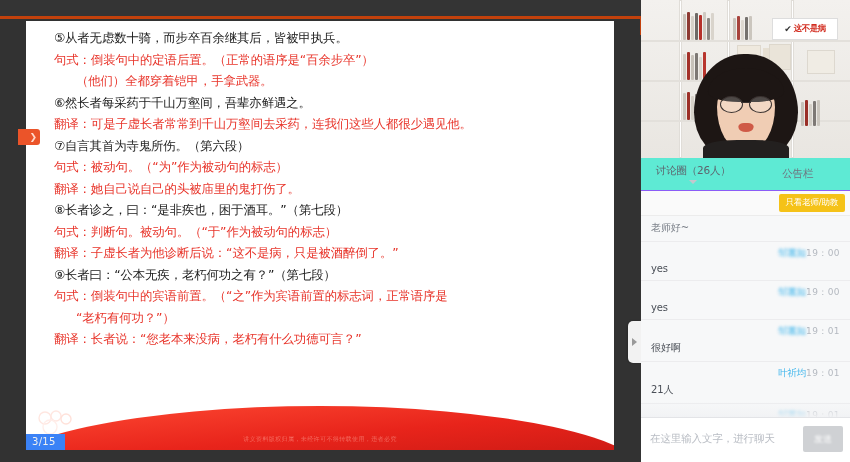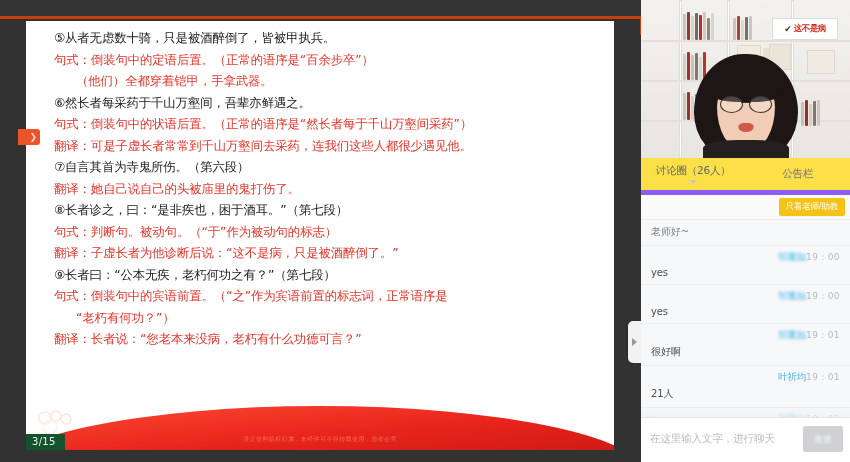--- a/index.html
+++ b/index.html
@@ -26,21 +26,21 @@
   .swoosh .band{position:absolute;left:-6%;bottom:-30px;width:112%;height:74px;
       border-radius:52% 52% 0 0 / 100% 100% 0 0;
       background:linear-gradient(175deg,#ff4b34 0%,#e8241b 45%,#bb1410 100%);}
   .swoosh .band2{position:absolute;left:-10%;bottom:-44px;width:120%;height:74px;
       border-radius:50% 50% 0 0 / 100% 100% 0 0;
       background:linear-gradient(175deg,#ff8d6e 0%,#f3503c 60%,#d9201a 100%);opacity:.85;}
   .stamp{position:absolute;left:8px;bottom:12px;width:44px;height:30px;opacity:.55;}
   .wm{position:absolute;left:0;bottom:6px;width:100%;text-align:center;color:#ff9f92;
       font-size:6px;opacity:.55;letter-spacing:.4px;white-space:nowrap;}
 
-  .pagebadge{position:absolute;left:0px;bottom:0px;background:#14532d;color:#f0f0f0;
+  .pagebadge{position:absolute;left:0px;bottom:0px;background:#3b82f6;color:#f0f0f0;
       font-size:10px;padding:2px 9px 3px 6px;letter-spacing:.3px;}
 
   
   .lefttab{position:absolute;left:18px;top:110px;width:22px;height:16px;background:#eb5429;
            border-radius:0 3px 3px 0;display:flex;align-items:center;justify-content:flex-end;}
   .lefttab .chev{color:#ffd9cb;font-size:9px;padding-right:3px;line-height:1;}
 
   
   .collapse{position:absolute;left:628px;top:302px;width:13px;height:42px;background:#f2f2f2;
             border-radius:5px 0 0 5px;display:flex;align-items:center;justify-content:center;
@@ -72,21 +72,21 @@
   .lens{position:absolute;top:0;width:21px;height:15px;border:1.4px solid #3a3230;border-radius:50%;
         background:rgba(255,255,255,.22);}
   .lens.l{left:0;} .lens.r{right:0;}
   .bridge{position:absolute;left:21px;top:6px;width:10px;height:1.4px;background:#3a3230;}
   .mouth{position:absolute;left:50%;transform:translateX(-50%);bottom:26px;width:15px;height:9px;
          background:#cf5a47;border-radius:40% 40% 55% 55%;}
   .torso{position:absolute;left:50%;transform:translateX(-50%);bottom:-2px;width:86px;height:20px;
          background:#23201f;border-radius:40% 40% 0 0;}
 
   
-  .tabs{display:flex;height:32px;background:#fde047;border-bottom:5px solid #8b5cf6;align-items:center;}
+  .tabs{display:flex;height:32px;background:#5eead4;border-bottom:1px solid #8b5cf6;align-items:center;}
   .tab{flex:1;display:flex;flex-direction:column;align-items:center;justify-content:center;
        color:#6f7580;font-size:10.5px;position:relative;}
   .tab .cap{letter-spacing:-.2px;white-space:nowrap;}
   .tab .caret{width:0;height:0;border-left:4px solid transparent;border-right:4px solid transparent;
               border-top:4px solid #c3c7cd;margin-top:2px;}
   .tab.active .cap{color:#5d636d;}
 
   
   .filterrow{height:24px;background:#fafafa;border-bottom:1px solid #ececec;position:relative;}
   .onlyteacher{position:absolute;right:5px;top:3px;background:#f5c218;color:#ffffff;font-size:8.5px;
@@ -118,27 +118,27 @@
 <div class="app">
 
   <div class="titlebar">
     <span class="tx">第4讲：文言文工具之：我觉得很精彩的修辞</span>
   </div>
 
   <div class="stage">
 
     <div class="slide">
       <div class="slide-body" id="slide-lines">
-          <div class="ln blk">⑤从者无虑数十骑，只是被酒醉倒了，皆被甲执兵。</div>
+          <div class="ln blk">⑤从者无虑数十骑，而步卒百余继其后，皆被甲执兵。</div>
           <div class="ln red">句式：倒装句中的定语后置。（正常的语序是“百余步卒”）</div>
           <div class="ln red ind">（他们）全都穿着铠甲，手拿武器。</div>
           <div class="ln blk">⑥然长者每采药于千山万壑间，吾辈亦鲜遇之。</div>
-          <div class="ln red">句式：倒装句中的状语后置。（正常的语序是“然长者每于千山万壑间采药”）</div>
           <div class="ln red">翻译：可是子虚长者常常到千山万壑间去采药，连我们这些人都很少遇见他。</div>
           <div class="ln blk">⑦自言其首为寺鬼所伤。（第六段）</div>
+          <div class="ln red">句式：被动句。（“为”作为被动句的标志）</div>
           <div class="ln red">翻译：她自己说自己的头被庙里的鬼打伤了。</div>
           <div class="ln blk">⑧长者诊之，曰：“是非疾也，困于酒耳。”（第七段）</div>
           <div class="ln red">句式：判断句。被动句。（“于”作为被动句的标志）</div>
           <div class="ln red">翻译：子虚长者为他诊断后说：“这不是病，只是被酒醉倒了。”</div>
           <div class="ln blk">⑨长者曰：“公本无疾，老朽何功之有？”（第七段）</div>
           <div class="ln red">句式：倒装句中的宾语前置。（“之”作为宾语前置的标志词，正常语序是</div>
           <div class="ln red ind">“老朽有何功？”）</div>
           <div class="ln red">翻译：长者说：“您老本来没病，老朽有什么功德可言？”</div>
         </div>
 

